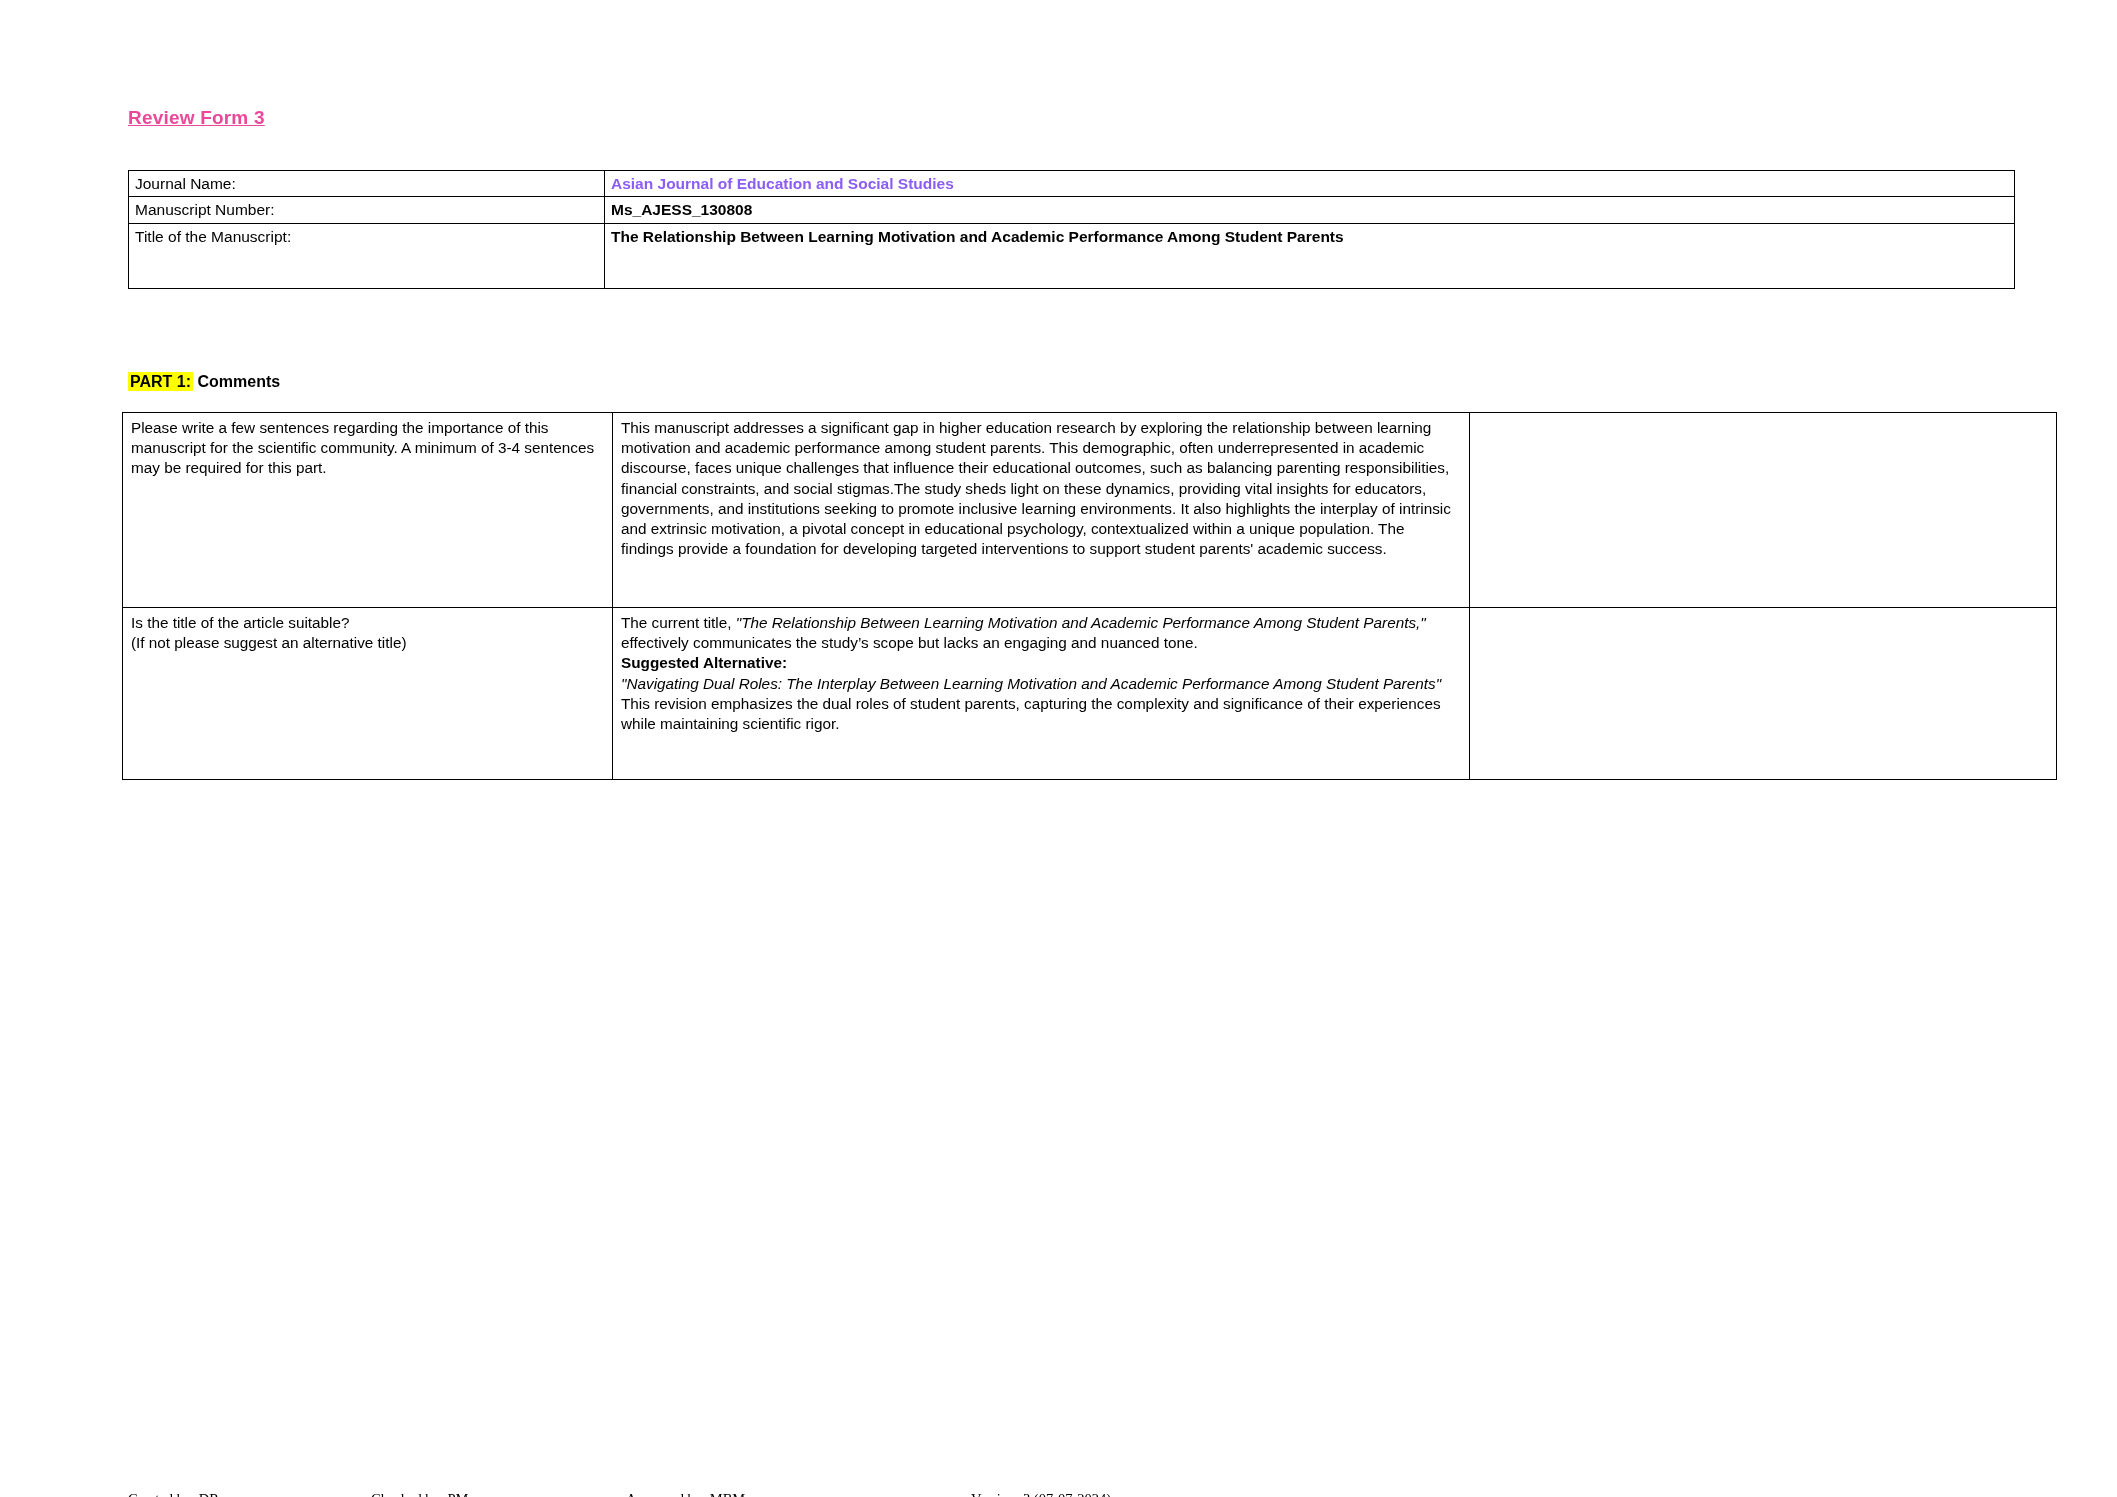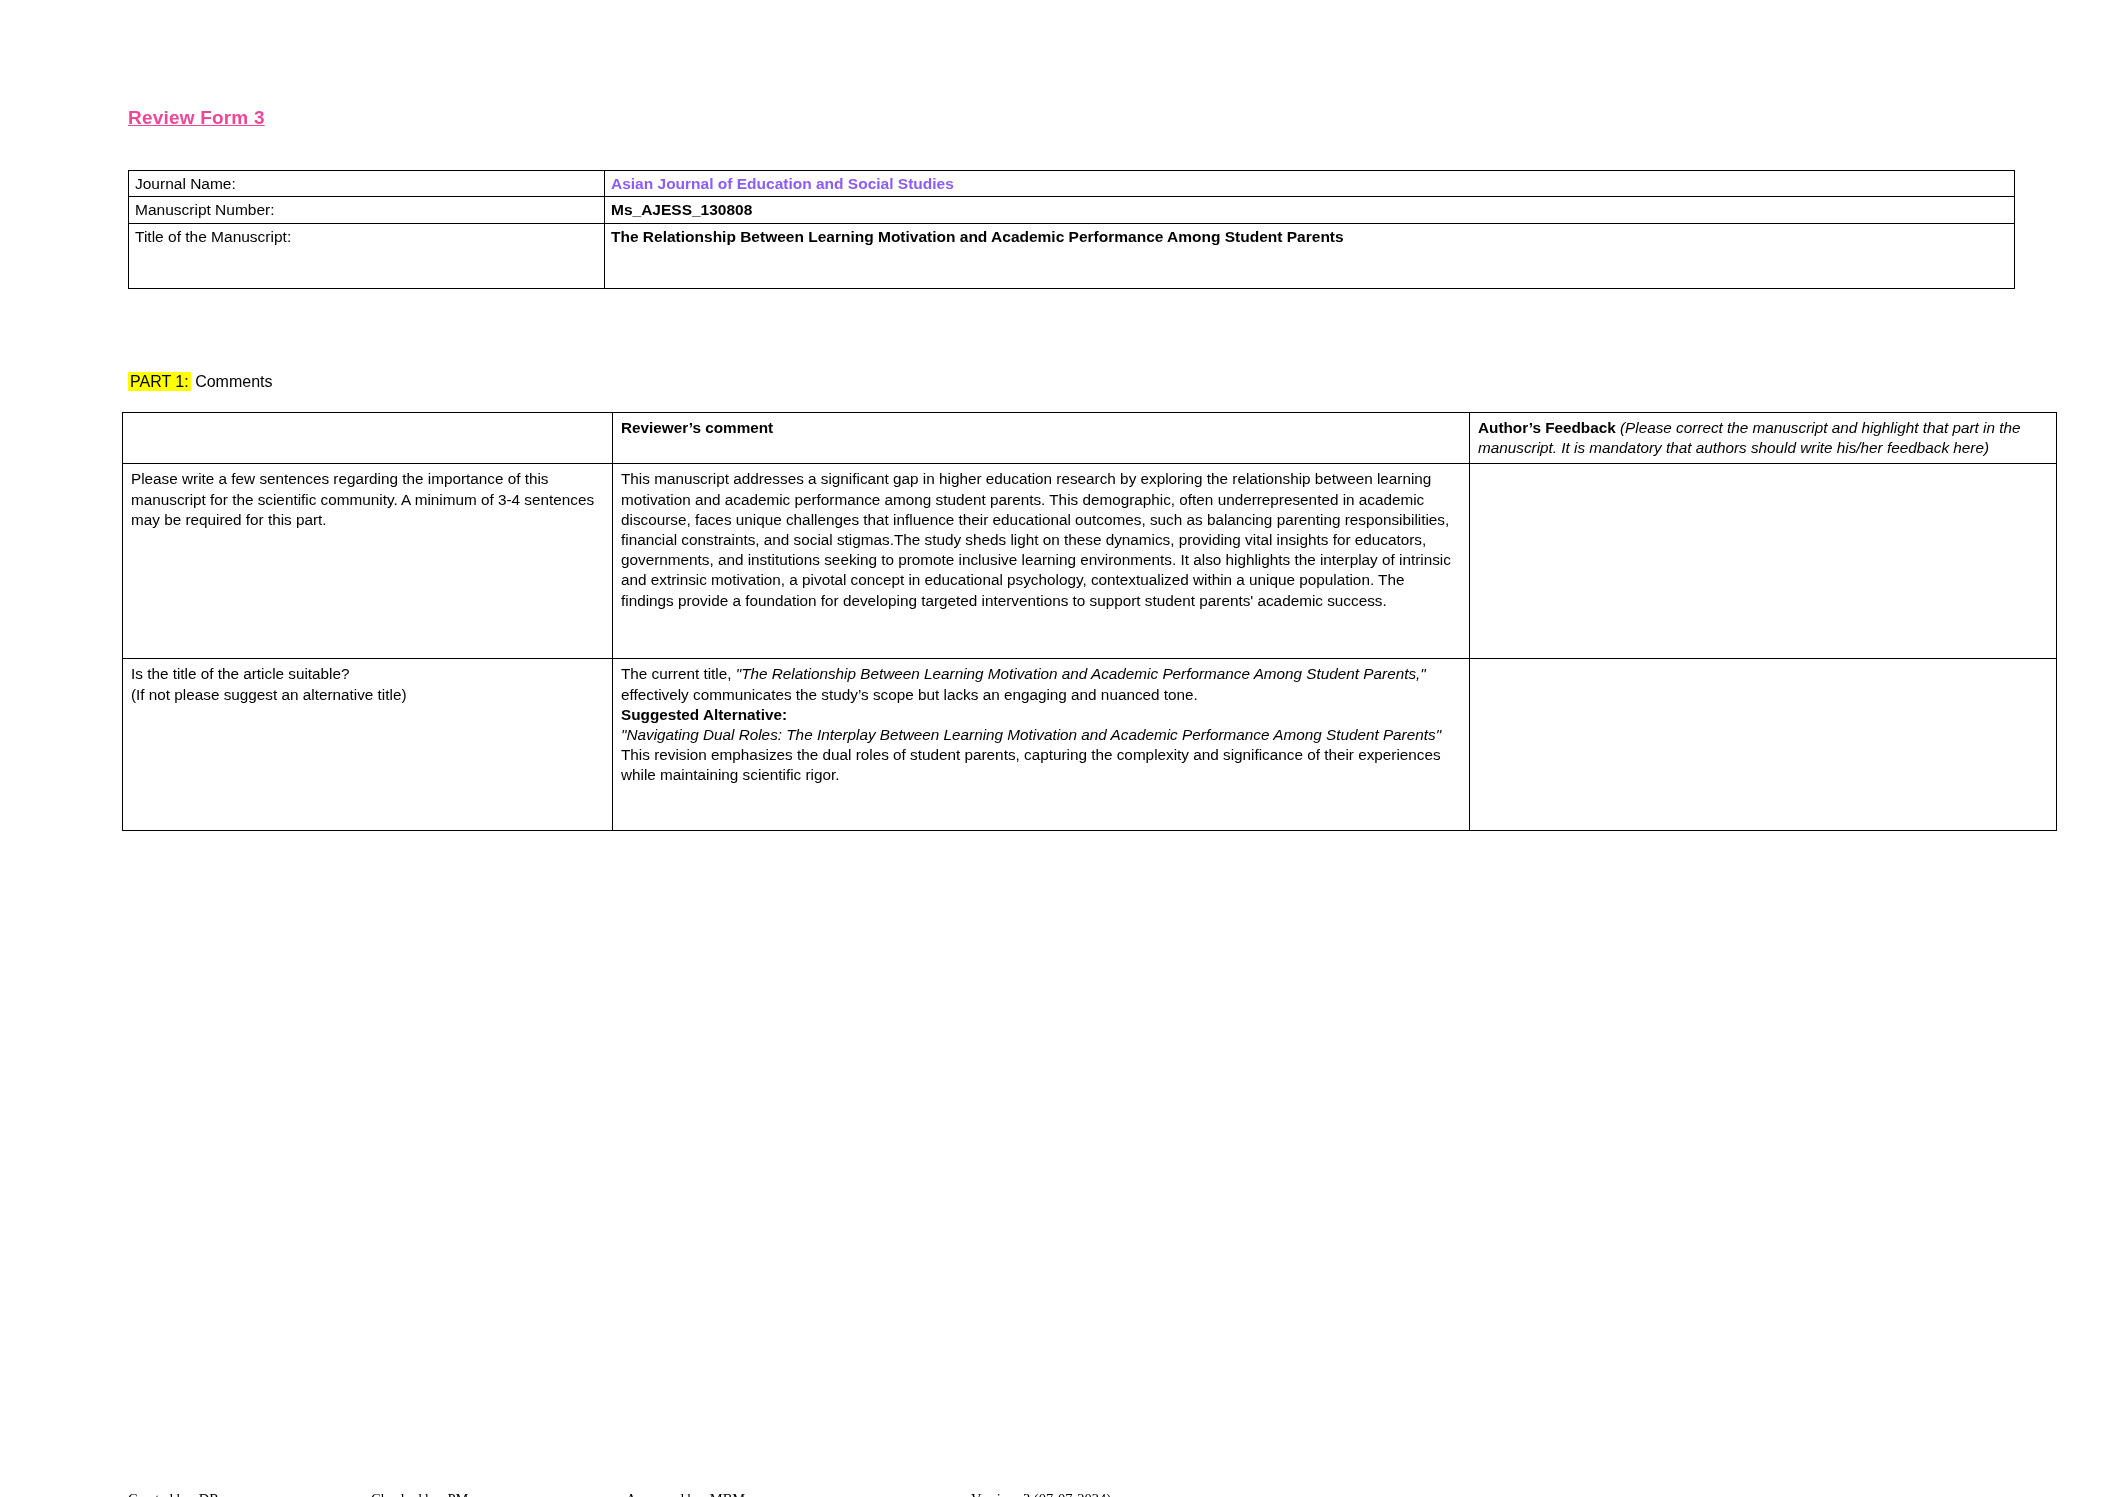--- a/index.html
+++ b/index.html
@@ -63,21 +63,21 @@
   .tall-cell { height: 58px; }
   .val-pad { padding-top: 24px; }
   .val-pad2 { padding-top: 8px; }
 
   
   .part-heading {
     position: absolute;
     left: 128px;
     top: 373px;
     font-size: 16px;
-    font-weight: normal;
+    font-weight: bold;
     white-space: nowrap;
   }
   .part-heading .hl {
     background: #ffff00;
     padding: 1px 2px;
   }
 
   
   table.comments {
     position: absolute;
@@ -147,25 +147,20 @@
     </tr>
   </tbody>
     </table>
 
   <div class="part-heading">
     <span class="hl">PART  1:</span><span> Comments</span>
   </div>
 
   <table class="comments">
     <tbody>
-        <tr class="hdr-row">
-      <td class="c-quest"></td>
-      <td class="c-comment">Reviewer’s comment</td>
-      <td class="c-feedback"><span class="bld">Author’s Feedback </span><span class="hdr-note">(Please correct the manuscript and highlight that part in the manuscript. It is mandatory that authors should write his/her feedback here)</span></td>
-    </tr>
 
     <tr class="row-tall">
       <td class="c-quest">Please write a few sentences regarding the importance of this manuscript for the scientific community. A minimum of 3-4 sentences may be required for this part.</td>
       <td class="c-comment">This manuscript addresses a significant gap in higher education research by exploring the relationship between learning motivation and academic performance among student parents. This demographic, often underrepresented in academic discourse, faces unique challenges that influence their educational outcomes, such as balancing parenting responsibilities, financial constraints, and social stigmas.The study sheds light on these dynamics, providing vital insights for educators, governments, and institutions seeking to promote inclusive learning environments. It also highlights the interplay of intrinsic and extrinsic motivation, a pivotal concept in educational psychology, contextualized within a unique population. The findings provide a foundation for developing targeted interventions to support student parents' academic success.</td>
       <td class="c-feedback"></td>
     </tr>
 
     <tr class="row-tall2">
       <td class="c-quest">
         <div>Is the title of the article suitable?</div>

